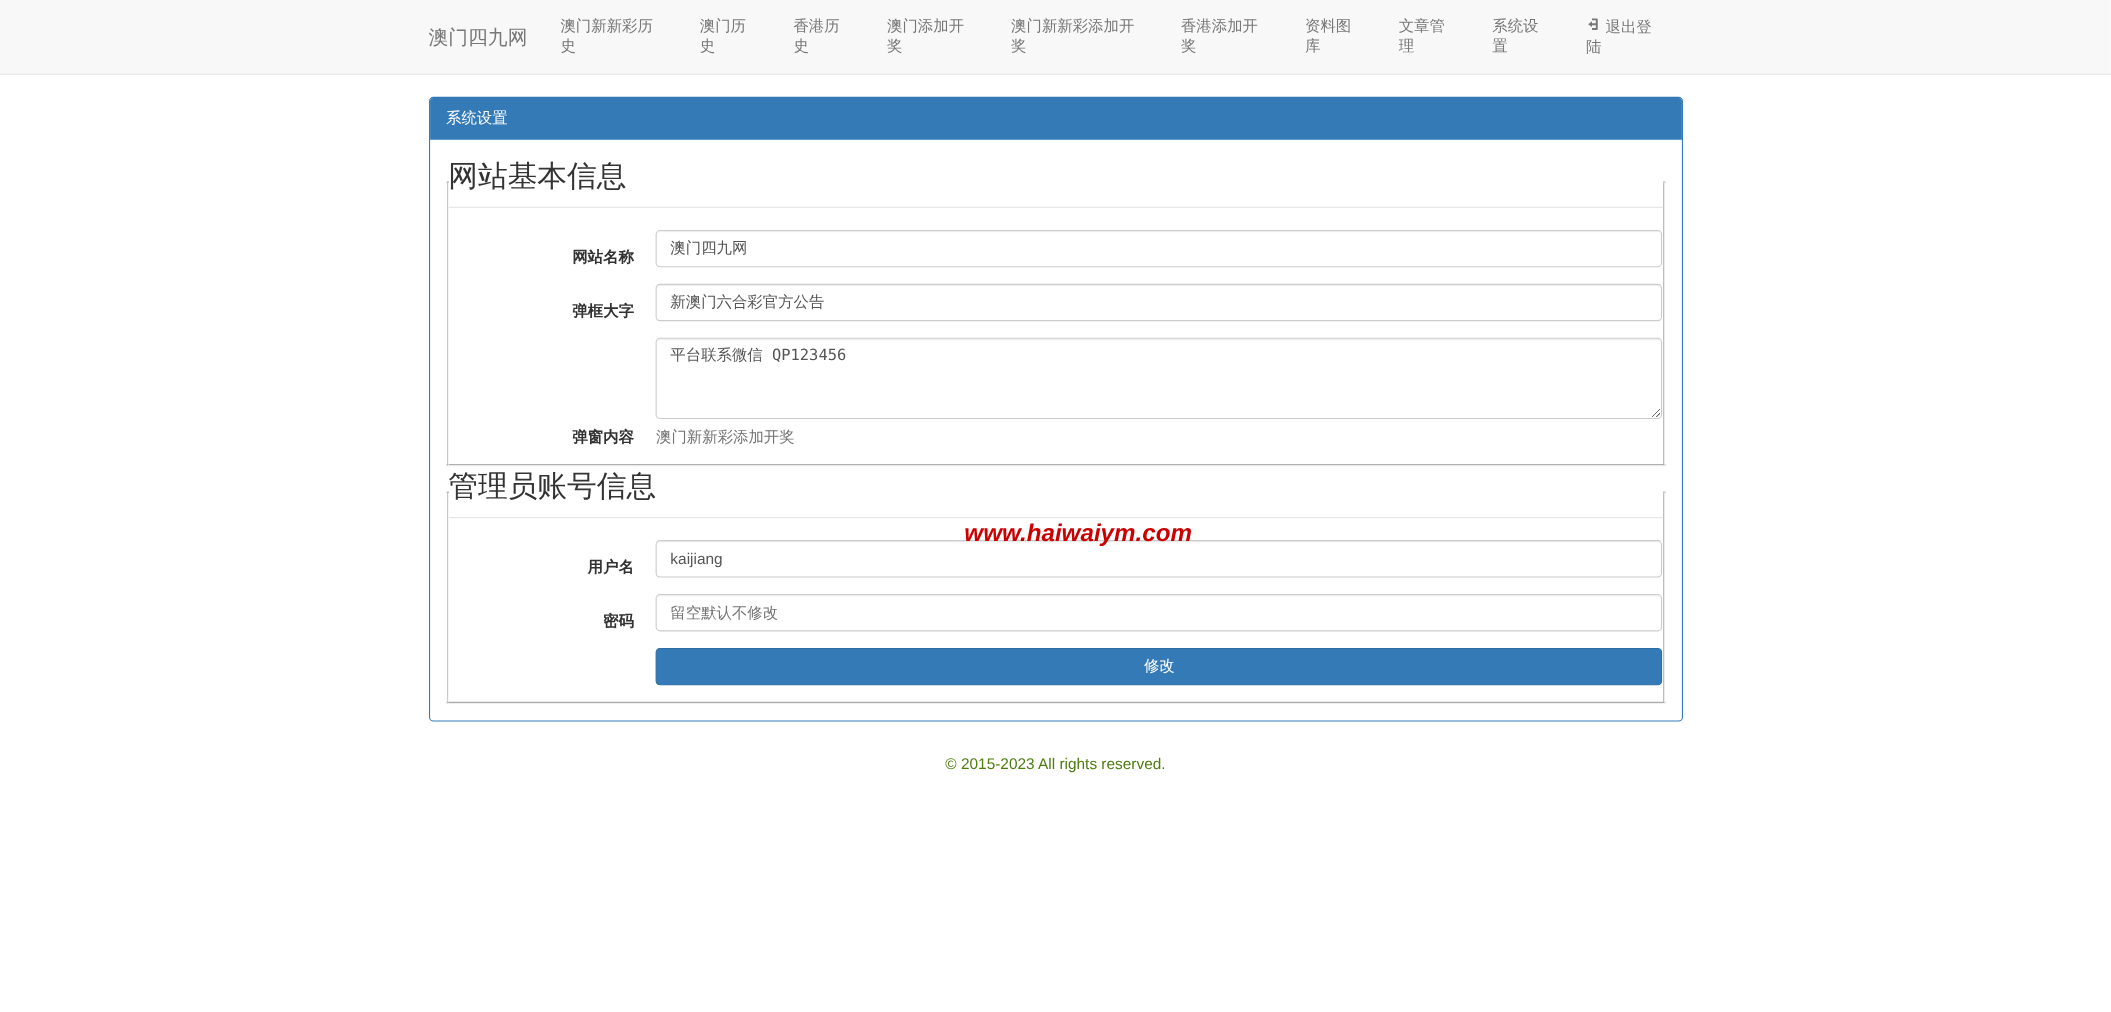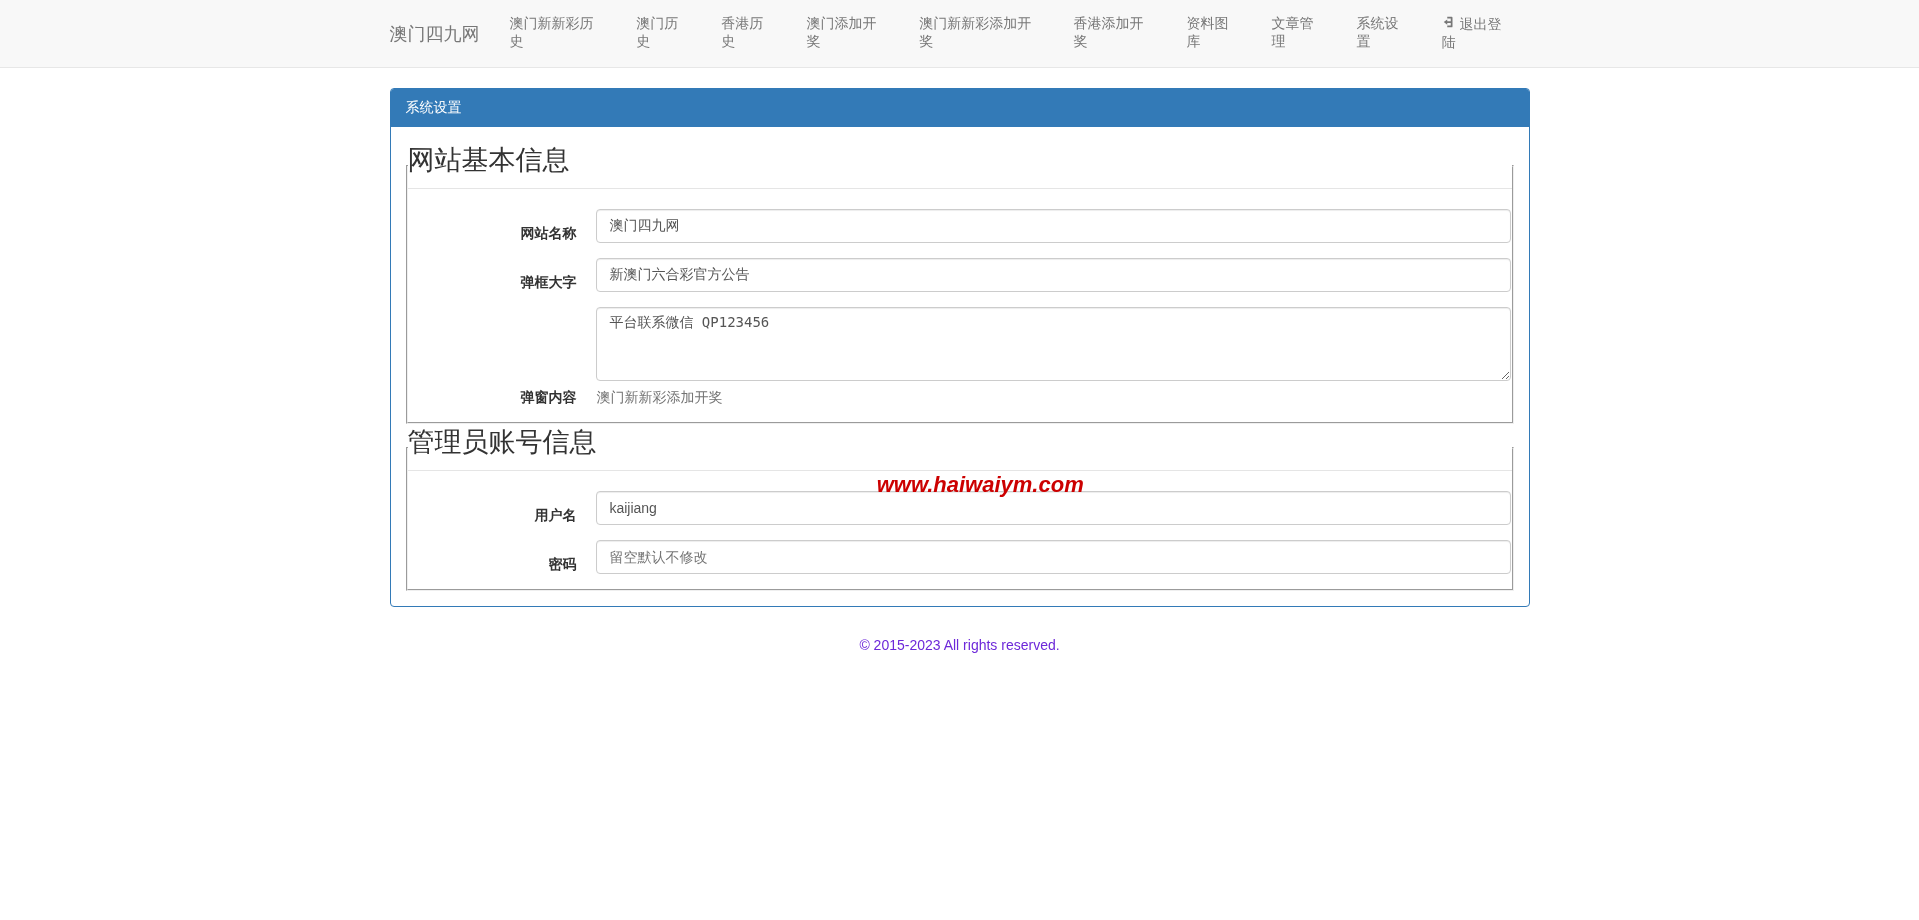--- a/index.html
+++ b/index.html
@@ -127,21 +127,21 @@
       font-size: 14px;
       color: #fff;
       background: #337ab7;
       border: 1px solid #2e6da4;
       border-radius: 4px;
       cursor: pointer;
       height: 34px;
     }
     .footer {
       text-align: center;
-      color: #6d28d9;
+      color: #4d7c0f;
       margin-top: 20px;
       padding: 10px 0;
       font-size: 14px;
     }
     .watermark {
       position: fixed;
       top: 480px;
       left: 50%;
       transform: translateX(-40%);
       pointer-events: none;
@@ -252,20 +252,26 @@
             </div>
           </div>
 
           <div class="form-group">
             <label class="control-label">密码</label>
             <div class="col-input">
               <input type="password" class="form-control" placeholder="留空默认不修改" style="">
             </div>
           </div>
 
+          <div class="form-group">
+            <label class="control-label"></label>
+            <div class="col-input">
+              <button type="submit" class="btn-primary">修改</button>
+            </div>
+          </div>
         </fieldset>
       </form>
     </div>
   </div>
 
   <div class="footer">© 2015-2023 All rights reserved.</div>
 </div>
 
 <div class="watermark">
   <div class="watermark-url">www.haiwaiym.com</div>

